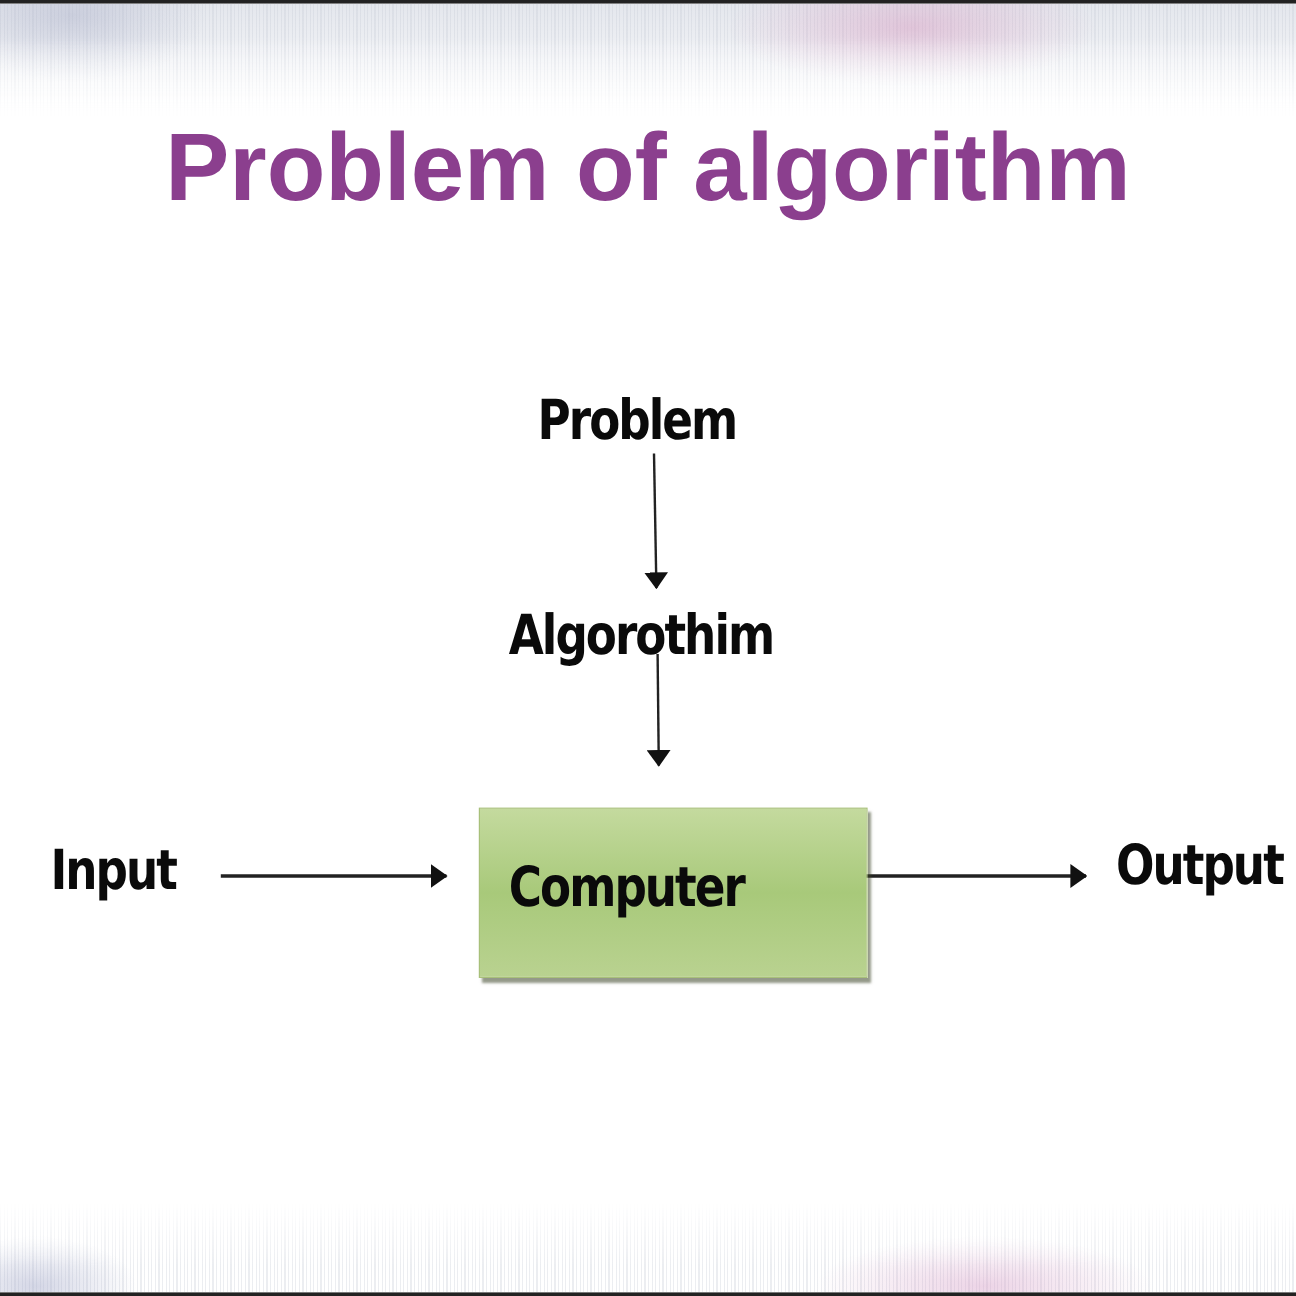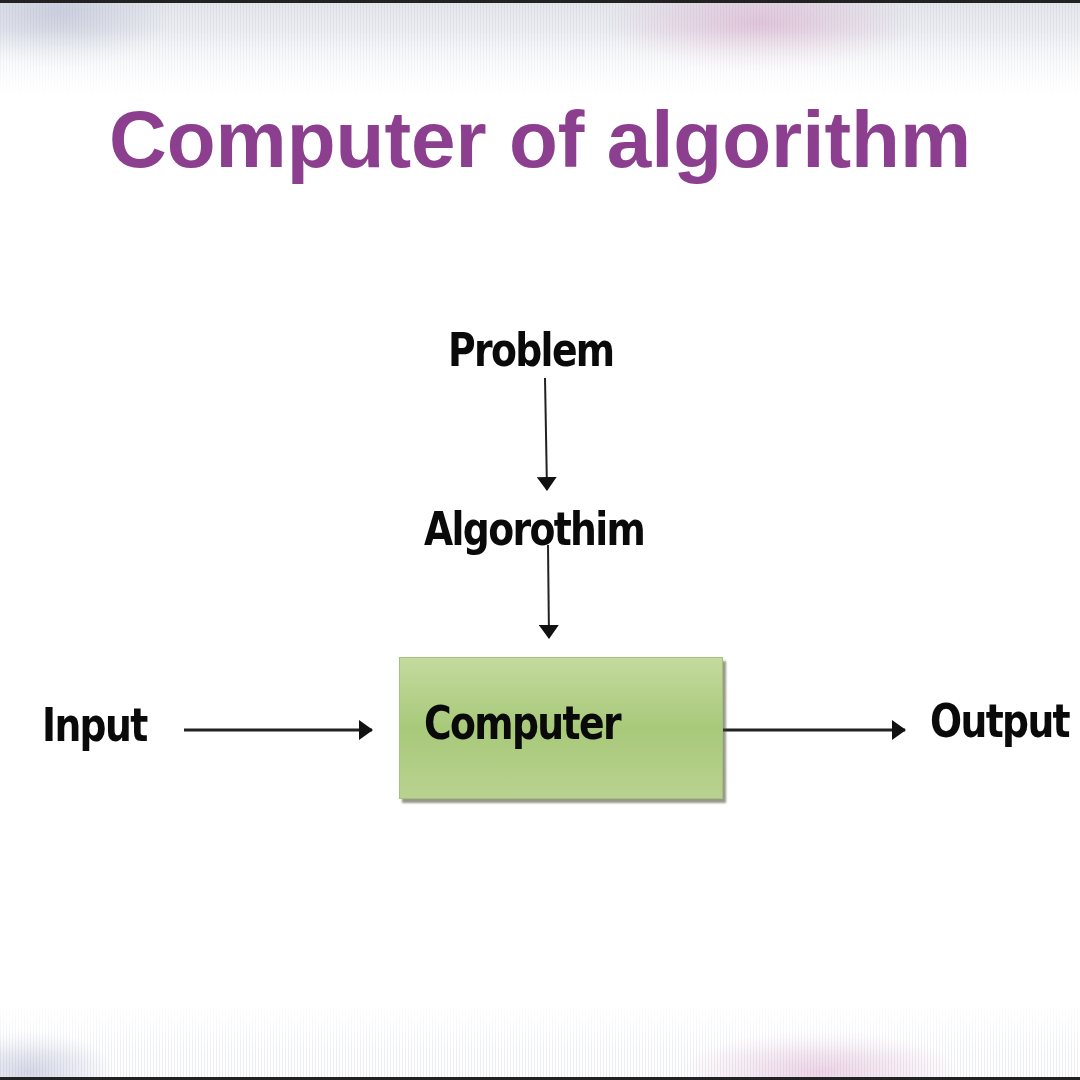--- a/index.html
+++ b/index.html
@@ -48,21 +48,21 @@
     svg.arrows { position: absolute; left: 0; top: 0; }
   </style>
 </head>
 <body>
 
 <div class="frame-top"></div>
 <div class="deco-top"></div>
 <div class="deco-bottom"></div>
 <div class="frame-bottom"></div>
 
-<div class="title" id="title" style="color: rgb(139, 63, 142);">Computer of algorithm</div>
+<div class="title" id="title" style="color: rgb(139, 63, 142);">Problem of algorithm</div>
 
 <div>
   <svg class="arrows" width="1080" height="1080">
     <defs>
       <marker id="ah" markerWidth="10" markerHeight="10" refX="9" refY="5" orient="auto" markerUnits="userSpaceOnUse">
         <path d="M0,0 L10,5 L0,10 z" fill="#111"></path>
       </marker>
       <marker id="ahv" viewBox="0 0 14 20" markerWidth="14" markerHeight="20" refX="13" refY="10" orient="auto" markerUnits="userSpaceOnUse">
         <path d="M0,0 L14,10 L0,20 z" fill="#111"></path>
       </marker>
@@ -84,16 +84,16 @@
     <g>
       <line x1="722" y1="730" x2="905" y2="730" stroke="#222" stroke-width="3" marker-end="url(#ahv)"></line>
     </g>
   </svg>
 
   <div class="label" style="left:448px; top:322px;">Problem</div>
   <div class="label" style="left:424px; top:501px;">Algorothim</div>
   <div class="label" style="left:42px; top:697px;">Input</div>
   <div class="label" style="left:930px; top:693px;">Output</div>
 
-  <div class="box" id="computer-box" style="background: linear-gradient(rgb(196, 218, 158) 0%, rgb(168, 201, 122) 50%, rgb(185, 210, 144) 100%);">
+  <div class="box" id="computer-box" style="background: linear-gradient(rgb(196, 218, 158) 0%, rgb(168, 201, 122) 50%, rgb(185, 210, 144) 100%); margin-top: 16px;">
     <div class="label">Computer</div>
   </div>
 </div>
 
 </body></html>

